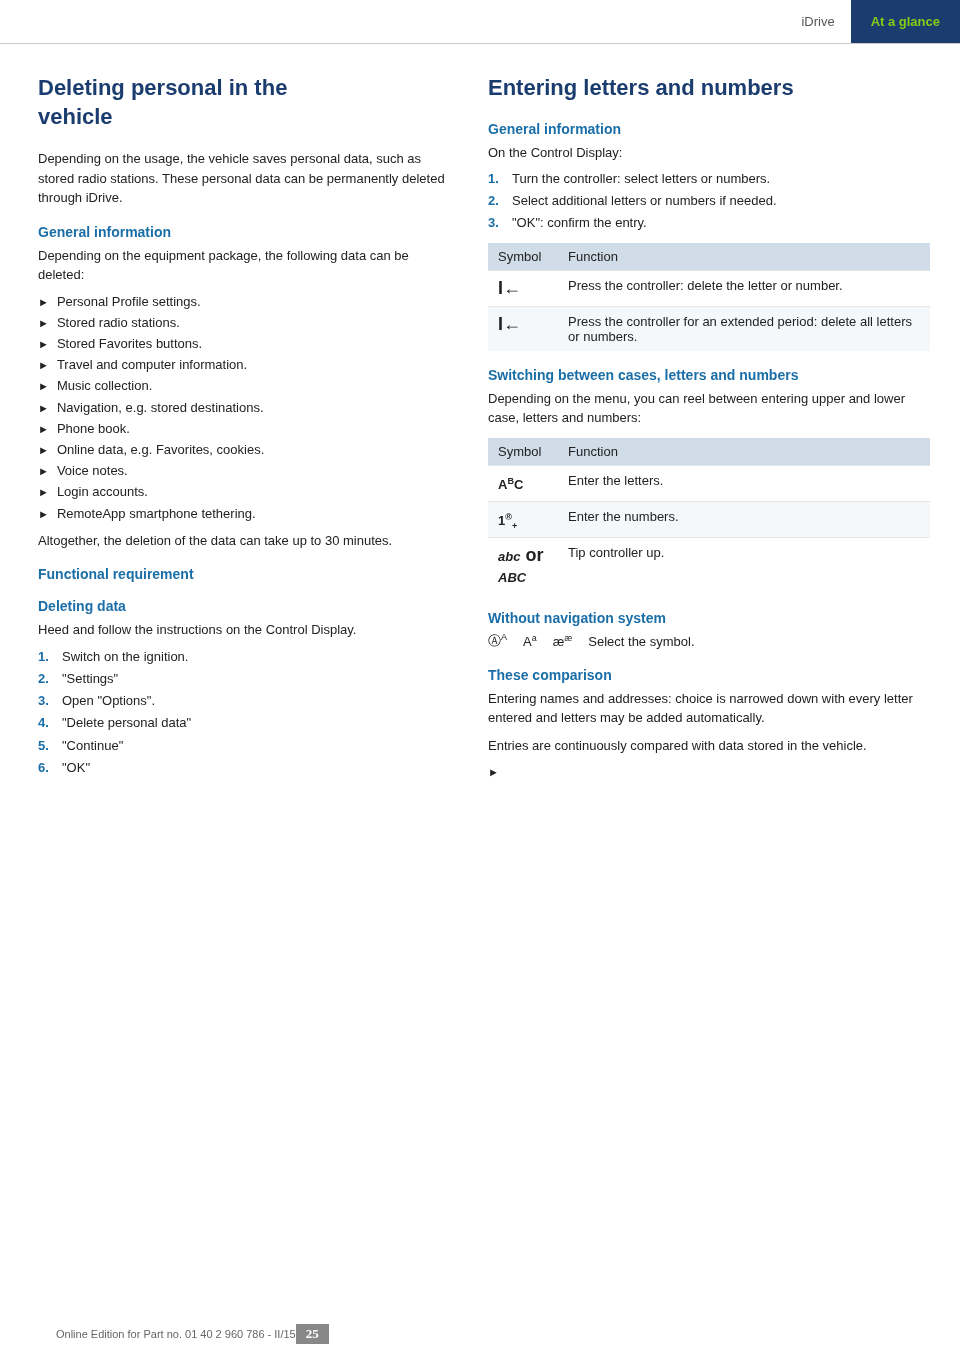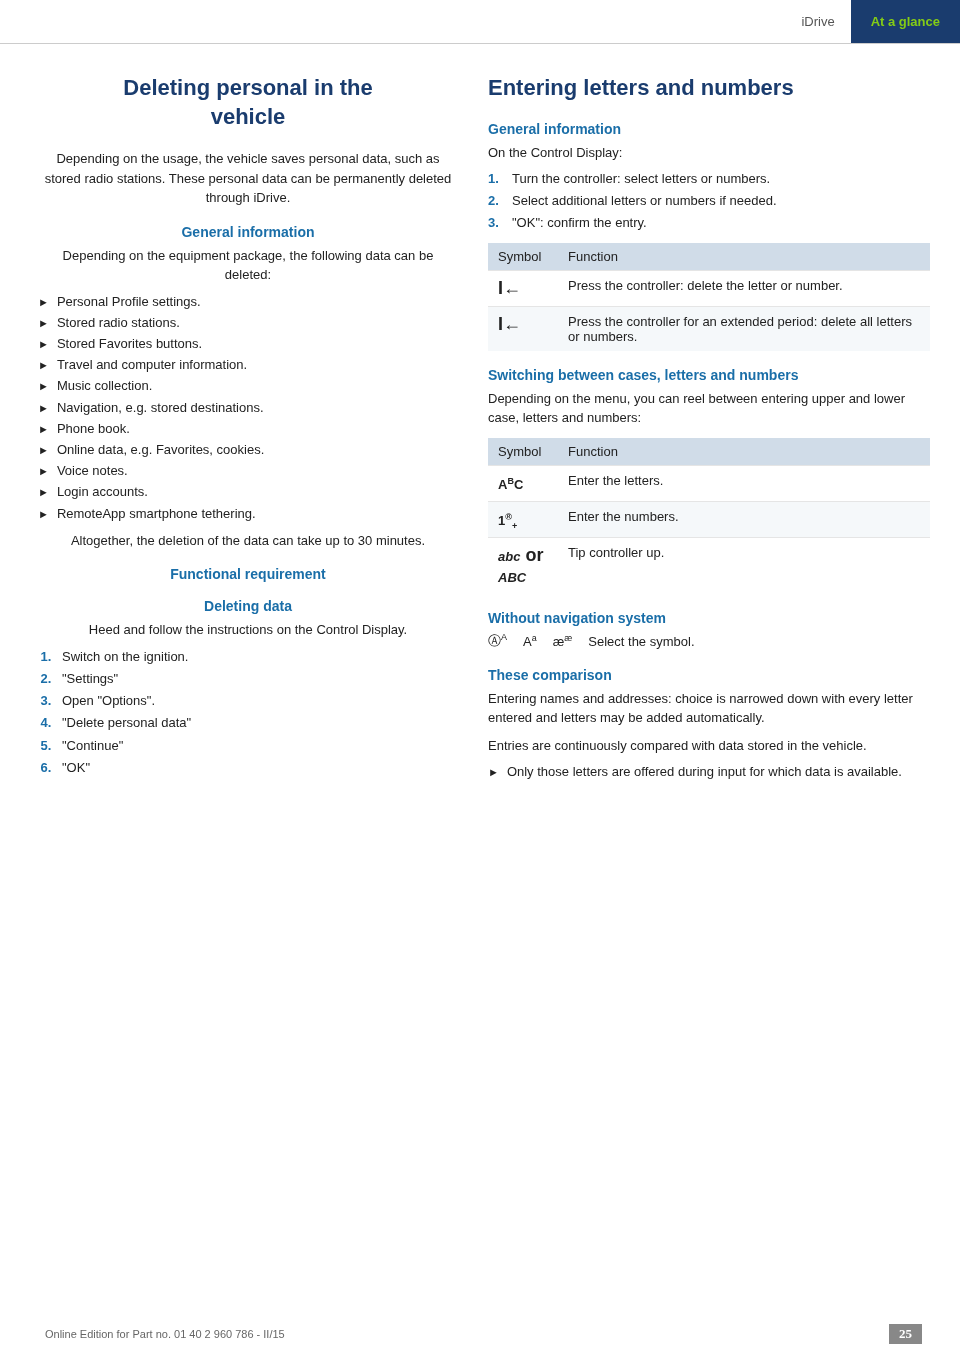--- a/index.html
+++ b/index.html
@@ -45,21 +45,20 @@
     .main-content {
       display: flex;
       padding: 30px 30px 30px 38px;
       gap: 30px;
     }
 
     
     .left-col {
       width: 420px;
       flex-shrink: 0;
-      text-align: center;
     }
 
     
     .right-col {
       flex: 1;
     }
 
     
     .page-title {
       font-size: 22px;
@@ -152,24 +151,24 @@
     .symbol-col {
       width: 70px;
       font-size: 18px;
       font-weight: bold;
     }
 
     
     .footer {
       position: absolute;
       bottom: 18px;
-      left: 7px;
+      left: 18px;
       right: 0;
       display: flex;
-      justify-content: space-between;
+      justify-content: flex-start;
       align-items: center;
       padding: 0 38px;
       font-size: 11px;
       color: #666;
     }
     .page-number {
       background: #888;
       color: #fff;
       padding: 2px 10px;
       font-size: 13px;
@@ -365,21 +364,20 @@
       <span style="font-size:13px; margin-left:8px;">æ<sup style="font-size:9px;">æ</sup></span>
       <span style="margin-left:8px;">Select the symbol.</span>
     </div>
 
     <div class="section-heading">These comparison</div>
     <p class="body-text">Entering names and addresses: choice is narrowed down with every letter entered and letters may be added automatically.</p>
     <p class="body-text">Entries are continuously compared with data stored in the vehicle.</p>
     <ul class="bullet-list">
       <li>
         <span class="bullet-arrow">►</span>
-        <span>Only those letters are offered during input for which data is available.</span>
       </li>
     </ul>
 
   </div>
 </div>
 
 <div class="footer">
   <span>Online Edition for Part no. 01 40 2 960 786 - II/15</span>
   <span class="page-number">25</span>
 </div>

